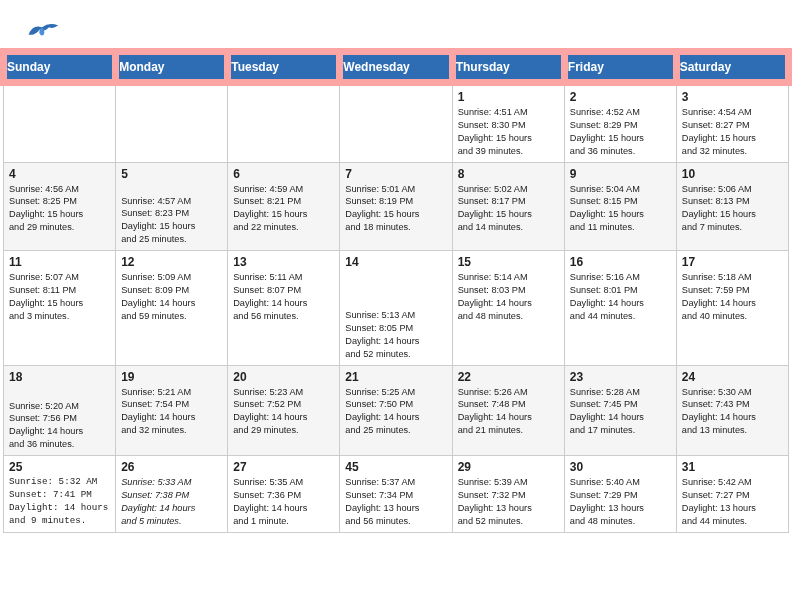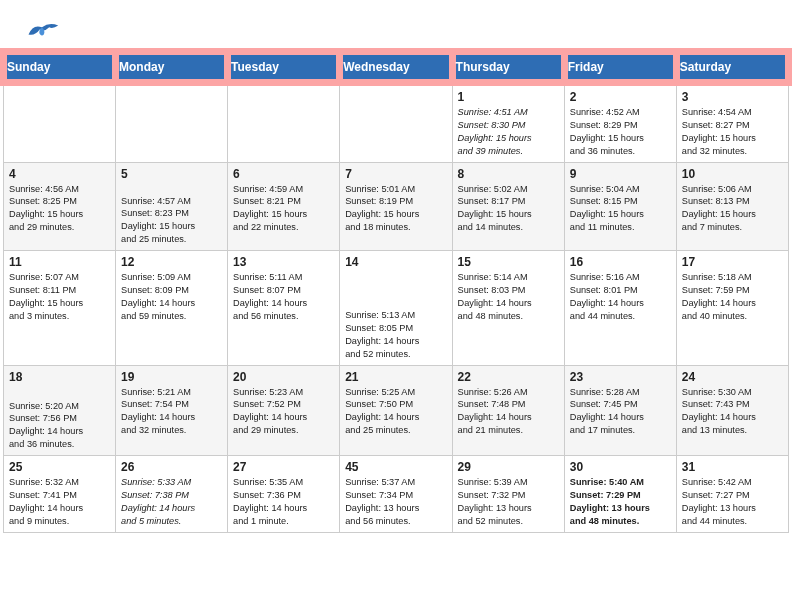--- a/index.html
+++ b/index.html
@@ -125,21 +125,21 @@
       </tr>
   </thead>
   <tbody id="calendar-body">
   <tr class="row-white">
         <td class="empty-cell"></td>
         <td class="empty-cell"></td>
         <td class="empty-cell"></td>
         <td class="empty-cell"></td>
         <td>
           <span class="day-number">1</span>
-          <div class="cell-content" style="white-space: pre-line; font-style: italic;">Sunrise: 4:51 AM
+          <div class="cell-content" style="white-space: pre-line;">Sunrise: 4:51 AM
 Sunset: 8:30 PM
 Daylight: 15 hours
 and 39 minutes.</div>
         </td>
         <td>
           <span class="day-number">2</span>
           <div class="cell-content" style="white-space: pre-line;">Sunrise: 4:52 AM
 Sunset: 8:29 PM
 Daylight: 15 hours
 and 36 minutes.</div>
@@ -301,21 +301,21 @@
           <span class="day-number">24</span>
           <div class="cell-content" style="white-space: pre-line;">Sunrise: 5:30 AM
 Sunset: 7:43 PM
 Daylight: 14 hours
 and 13 minutes.</div>
         </td>
       </tr>
       <tr class="row-white">
         <td>
           <span class="day-number">25</span>
-          <div class="cell-content" style="white-space: pre-line;">Sunrise: 5:32 AM
+          <div class="cell-content" style="white-space: pre-line; font-family: Liberation Mono, monospace;">Sunrise: 5:32 AM
 Sunset: 7:41 PM
 Daylight: 14 hours
 and 9 minutes.</div>
         </td>
         <td>
           <span class="day-number">26</span>
           <div class="cell-content" style="white-space: pre-line; font-style: italic;">Sunrise: 5:33 AM
 Sunset: 7:38 PM
 Daylight: 14 hours
 and 5 minutes.</div>
@@ -336,21 +336,21 @@
         </td>
         <td>
           <span class="day-number">29</span>
           <div class="cell-content" style="white-space: pre-line;">Sunrise: 5:39 AM
 Sunset: 7:32 PM
 Daylight: 13 hours
 and 52 minutes.</div>
         </td>
         <td>
           <span class="day-number">30</span>
-          <div class="cell-content" style="white-space: pre-line; font-weight: bold;">Sunrise: 5:40 AM
+          <div class="cell-content" style="white-space: pre-line;">Sunrise: 5:40 AM
 Sunset: 7:29 PM
 Daylight: 13 hours
 and 48 minutes.</div>
         </td>
         <td>
           <span class="day-number">31</span>
           <div class="cell-content" style="white-space: pre-line;">Sunrise: 5:42 AM
 Sunset: 7:27 PM
 Daylight: 13 hours
 and 44 minutes.</div>

